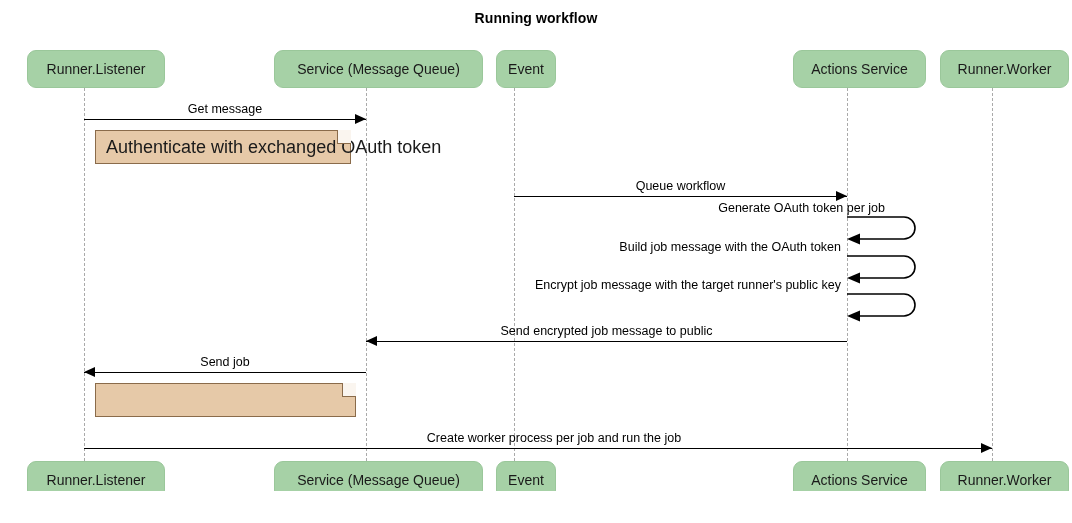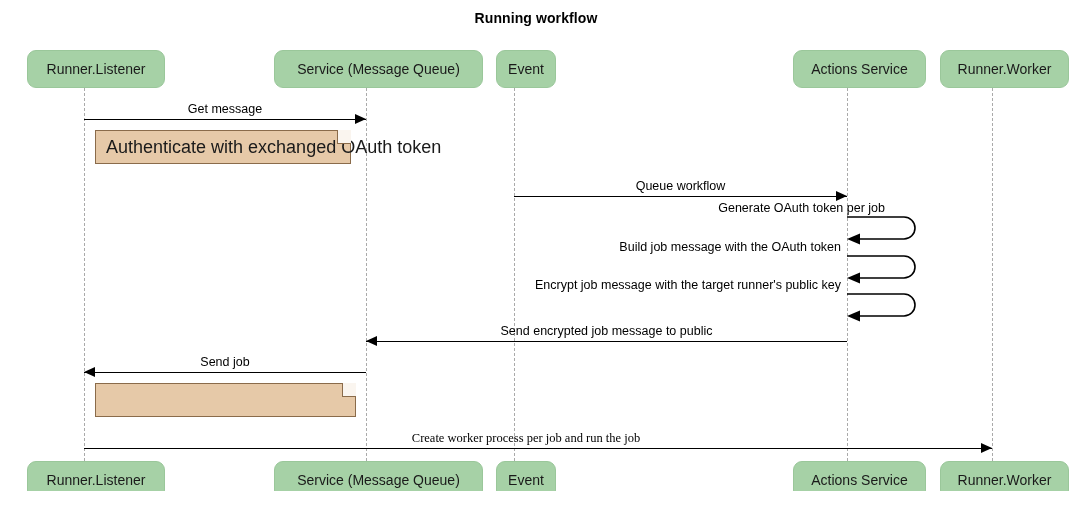--- a/index.html
+++ b/index.html
@@ -154,21 +154,21 @@
       </div>
       <div class="msg-label right-aligned" style="left: 0px; width: 841px; top: 278px;">Encrypt job message with the target runner's public key</div>
       <div class="msg-line" style="left: 366px; top: 341px; width: 481px;"></div>
       <div class="arrowhead left" style="top: 336px; left: 366px;"></div>
       <div class="msg-label centered" style="left: 366px; width: 481px; top: 324px;">Send encrypted job message to public</div>
       <div class="msg-line" style="left: 84px; top: 372px; width: 282px;"></div>
       <div class="arrowhead left" style="top: 367px; left: 84px;"></div>
       <div class="msg-label centered" style="left: 84px; width: 282px; top: 355px;">Send job</div>
       <div class="msg-line" style="left: 84px; top: 448px; width: 908px;"></div>
       <div class="arrowhead right" style="top: 443px; left: 981px;"></div>
-      <div class="msg-label centered" style="left: 72px; width: 908px; top: 431px; font-family: Liberation Serif, serif;">Create worker process per job and run the job</div>
+      <div class="msg-label centered" style="left: 100px; width: 908px; top: 431px;">Create worker process per job and run the job</div>
     </div>
   <div id="notes-layer">
       <div class="note-box" style="left: 95px; top: 130px; width: 256px; height: 34px;">
         <span>Authenticate with exchanged OAuth token</span>
         <div class="note-fold"></div>
       </div>
       <div class="note-box" style="left: 95px; top: 383px; width: 261px; height: 34px;">
         <div class="note-fold"></div>
       </div>
     </div>

